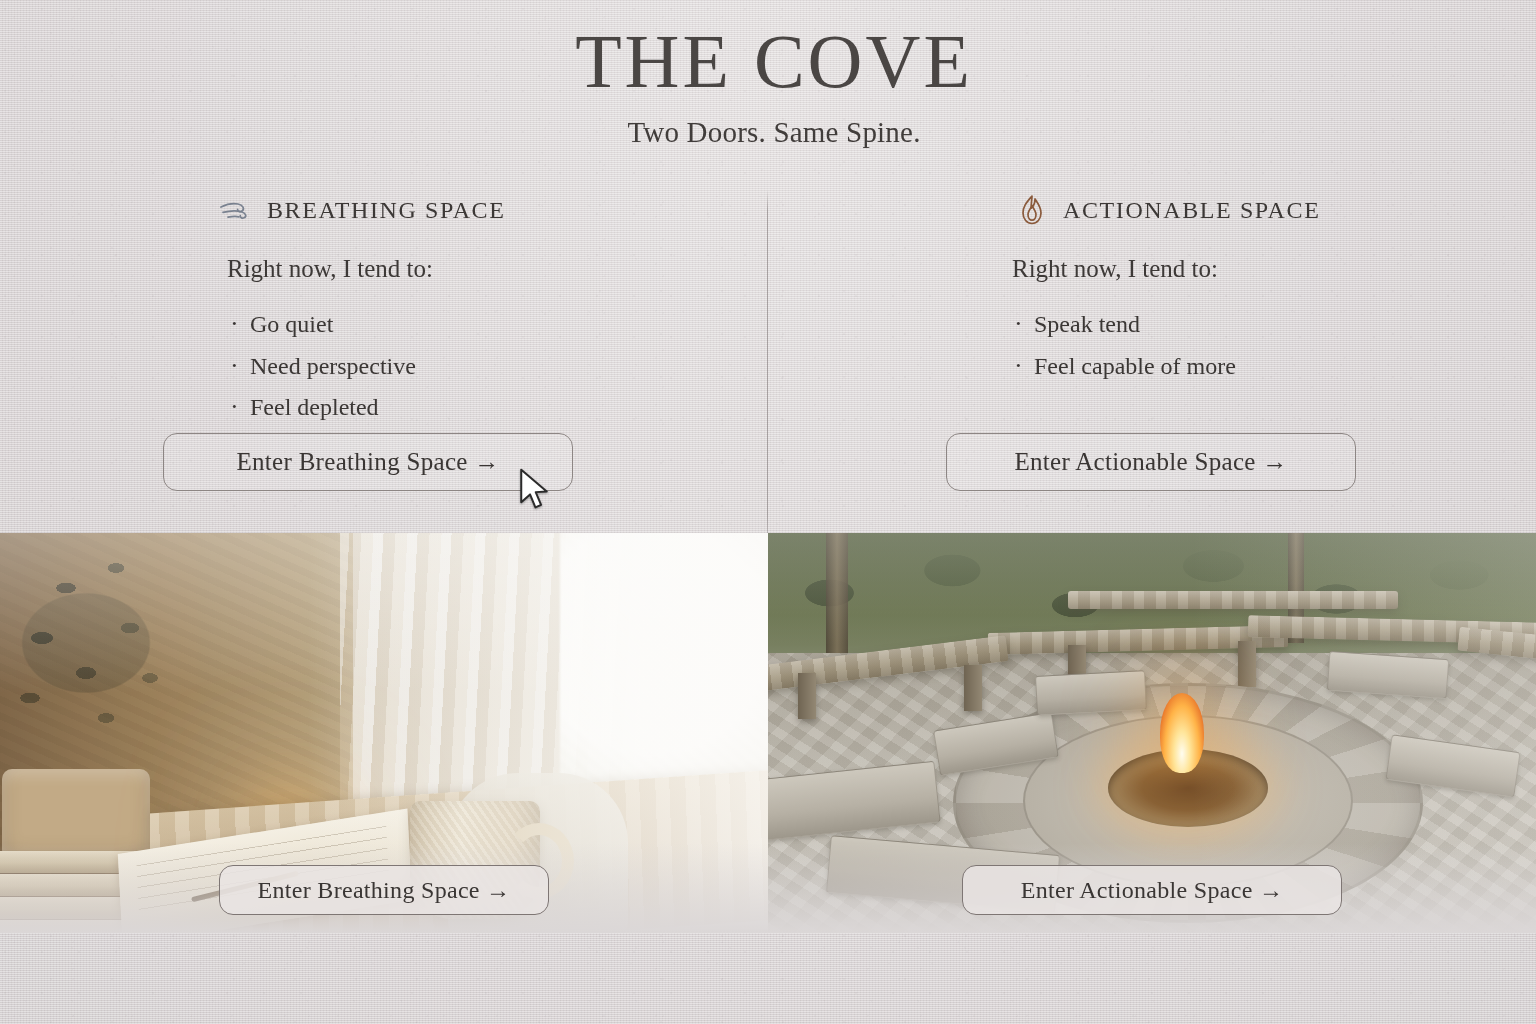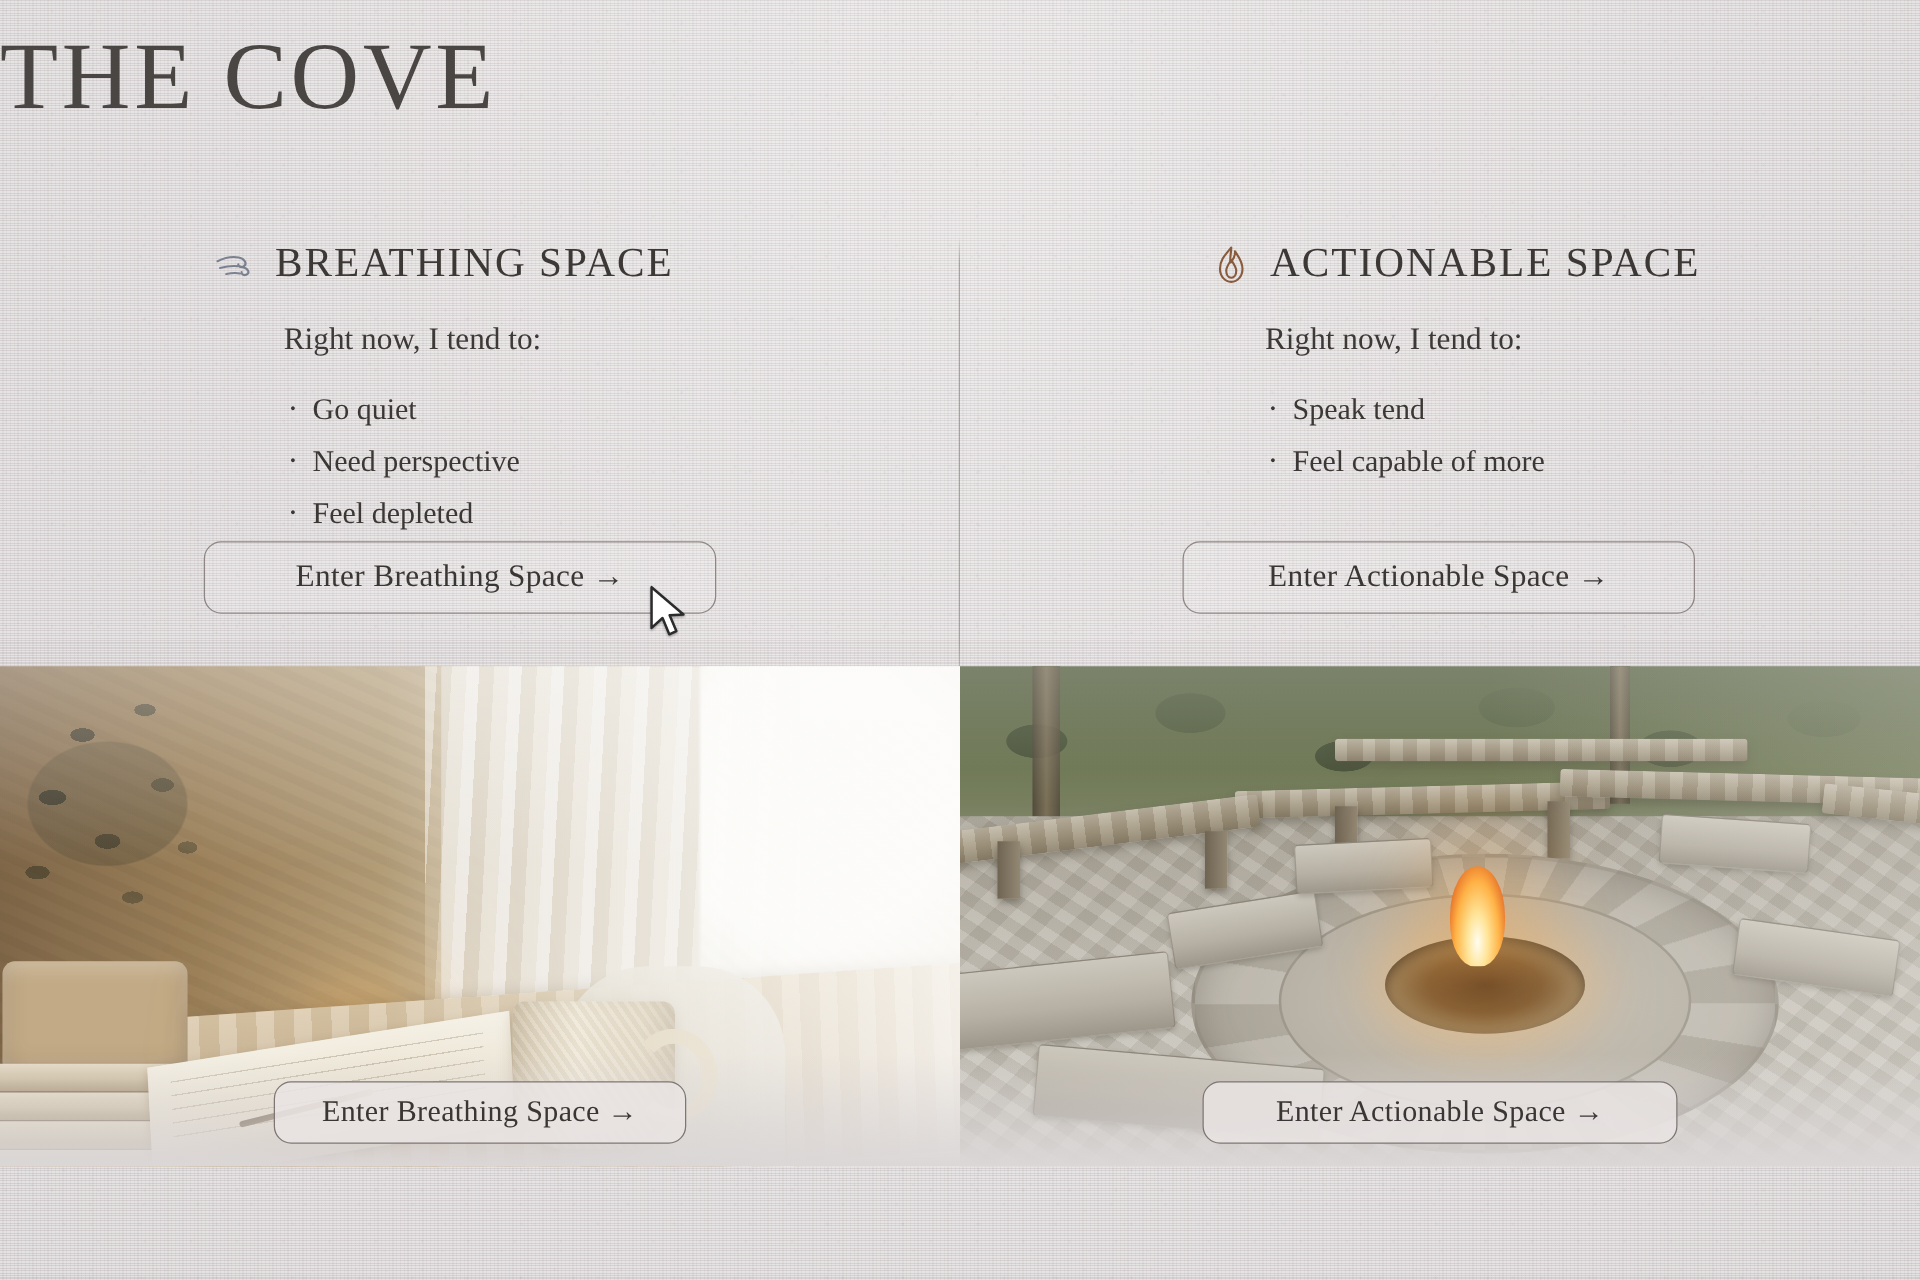--- a/index.html
+++ b/index.html
@@ -41,22 +41,22 @@
       radial-gradient(circle at 68% 33%, rgba(120,110,115,.09) 0 1px, transparent 1px),
       radial-gradient(circle at 84% 77%, rgba(120,110,115,.10) 0 1px, transparent 1px),
       radial-gradient(circle at 54% 88%, rgba(120,110,115,.08) 0 1px, transparent 1px),
       radial-gradient(circle at 24% 47%, rgba(120,110,115,.08) 0 1px, transparent 1px);
     background-size: 37px 41px, 53px 47px, 43px 59px, 61px 43px, 47px 53px, 59px 37px;
   }
 
   
   .masthead {
     position: absolute;
-    top: 22px; left: 0; right: 0;
-    text-align: left;
+    top: 22px; left: 12px; right: 0;
+    text-align: center;
   }
   .site-title {
     font-size: 76px;
     letter-spacing: 3px;
     font-weight: 400;
     color: #4a4644;
     line-height: 1.05;
   }
   .site-subtitle {
     margin-top: 14px;
@@ -85,24 +85,25 @@
     top: 190px;
     width: 1px;
     height: 345px;
     background: linear-gradient(to bottom, rgba(120,112,112,0) 0%, rgba(120,112,112,.55) 6%, rgba(120,112,112,.55) 94%, rgba(120,112,112,.35) 100%);
   }
 
   .col-head {
     display: flex;
     align-items: center;
     gap: 14px;
-    font-size: 33px;
+    font-size: 24px;
     letter-spacing: 1.6px;
     color: #3c3836;
     white-space: nowrap;
+    margin-left: 47px;
   }
   .col-left .col-head  { padding-left: 172px; }
   .col-right .col-head { padding-left: 200px; align-items: center; }
 
   .head-icon { display: inline-flex; align-items: center; justify-content: center; width: 34px; height: 34px; }
   .head-icon svg { display: block; }
 
   .prompt {
     font-size: 25px;
     color: #3d3937;
@@ -422,20 +423,21 @@
   }
 </style>
 </head>
 <body>
 
 <div class="page">
   <div class="grain"></div>
 
   <div class="masthead">
     <div class="site-title">THE COVE</div>
+    <div class="site-subtitle">Two Doors. Same Spine.</div>
   </div>
 
   <div class="divider"></div>
 
   <div class="columns">
 
     <div class="col col-left">
       <div class="col-head">
         <span class="head-icon">
           <svg width="34" height="26" viewBox="0 0 34 26">

